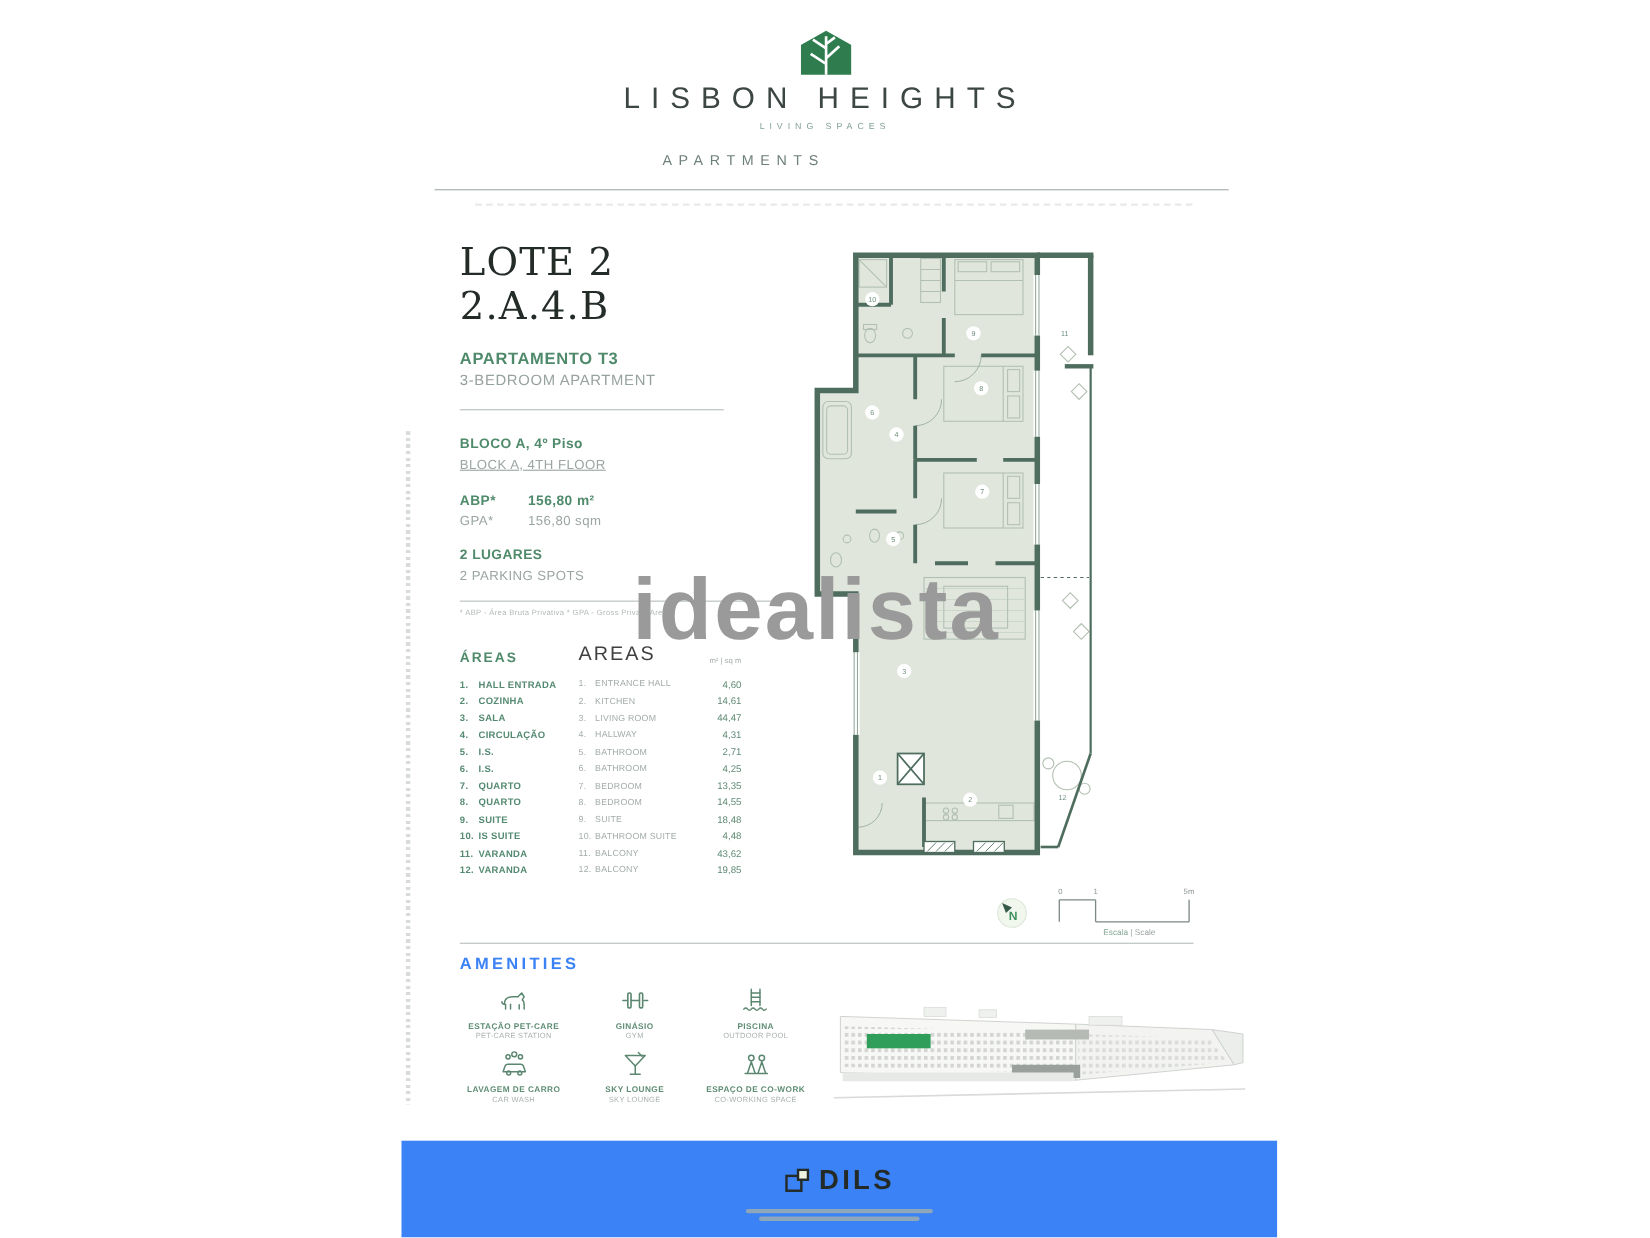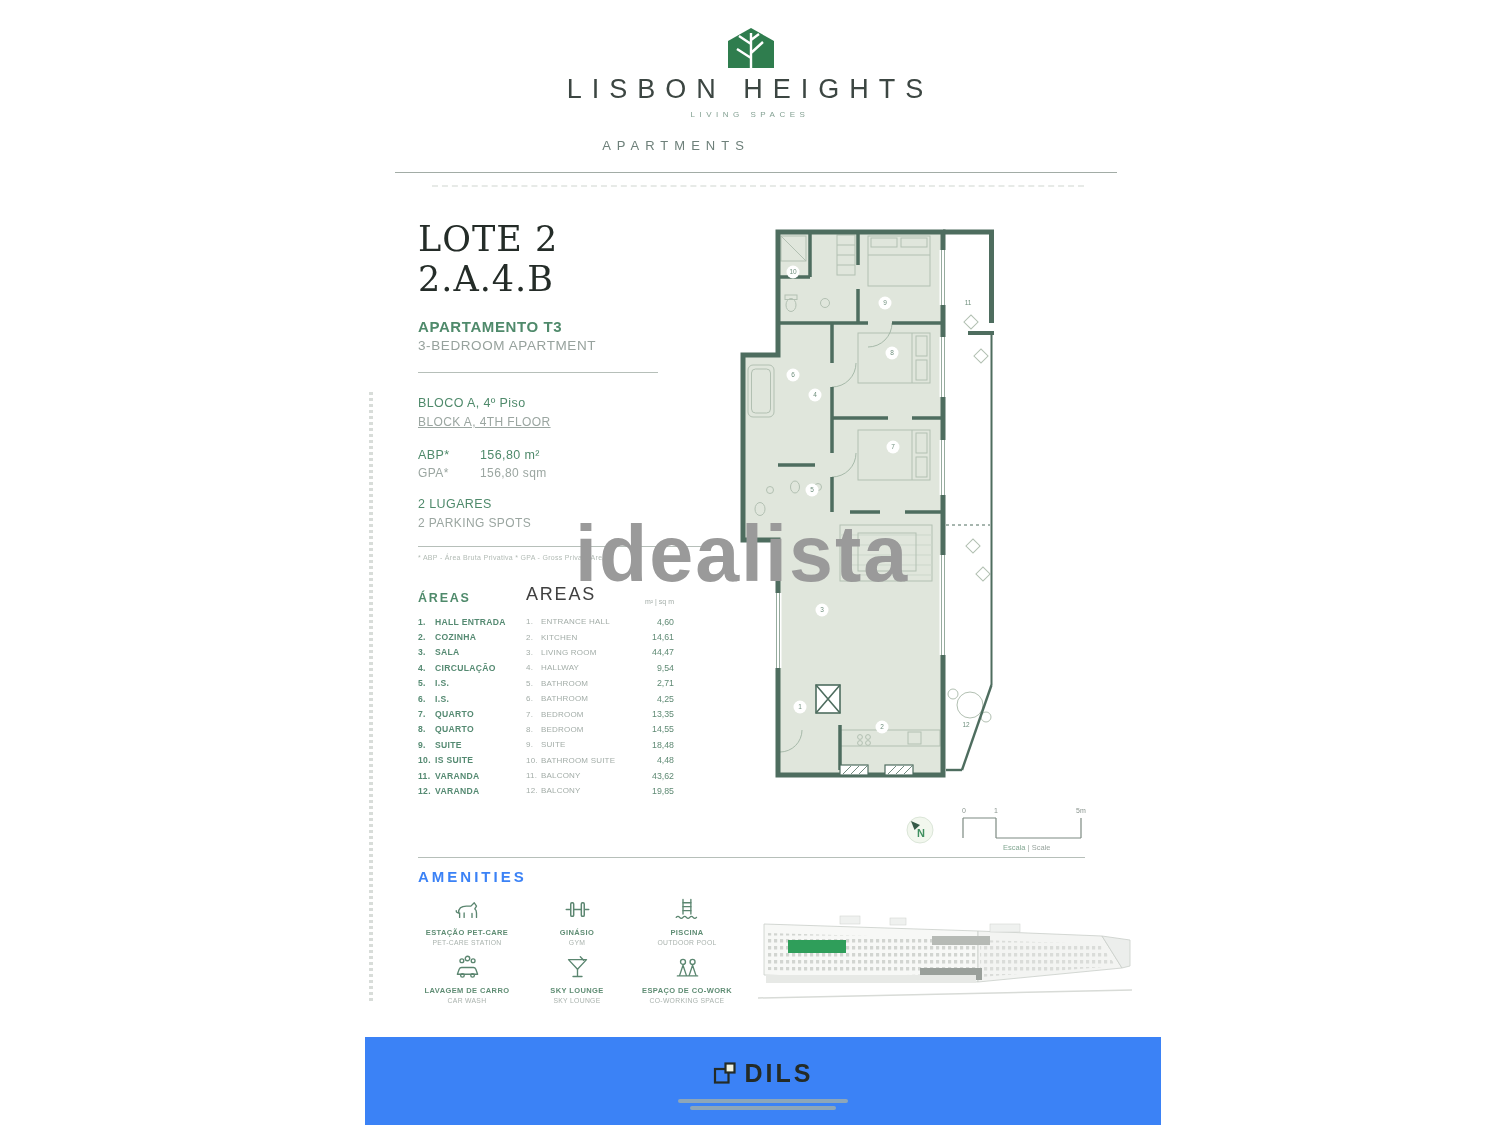--- a/index.html
+++ b/index.html
@@ -15,21 +15,21 @@
               color:#6e807a;}
   .hdr-line{left:395px;top:172px;width:722px;height:0;border-top:1px solid #a2aca6;}
   .hdr-dash{left:432px;top:185px;width:652px;height:0;border-top:2px dashed #e7eae7;}
   
   .lot-title{left:418px;top:220px;font-family:"DejaVu Serif",serif;font-size:35px;color:#242c28;
              line-height:1.14;letter-spacing:1px;}
   .type-pt{left:418px;top:318px;font-size:15px;font-weight:bold;color:#4f8a6b;letter-spacing:.6px;}
   .type-en{left:418px;top:338px;font-size:13.5px;color:#97a29d;letter-spacing:.6px;}
   .rule{height:0;border-top:1px solid #b6bfb9;}
   
-  .d-green{font-size:12.5px;font-weight:normal;color:#4f8a6b;letter-spacing:.4px;}
+  .d-green{font-size:12.5px;font-weight:bold;color:#4f8a6b;letter-spacing:.4px;}
   .d-gray{font-size:12px;color:#9ba6a1;letter-spacing:.4px;}
   .abp-grid{display:grid;grid-template-columns:62px auto;row-gap:4px;}
   .footnote{left:418px;top:554px;font-size:7px;color:#b2bbb5;letter-spacing:.3px;}
   
   .areas{left:418px;top:584px;width:256px;}
   .ahead{display:grid;grid-template-columns:108px 118px 1fr;align-items:end;margin-bottom:9px;}
   .ahead .h-pt{font-size:12.5px;font-weight:bold;color:#4f8a6b;letter-spacing:1.8px;}
   .ahead .h-en{font-size:18px;color:#404040;letter-spacing:1.8px;}
   .ahead .h-unit{font-size:7px;color:#a3ada8;text-align:right;}
   .arow{display:grid;grid-template-columns:17px 91px 15px 100px 1fr;height:15.4px;align-items:center;}
@@ -129,21 +129,21 @@
         <span class="pt">SALA</span>
         <span class="en">3.</span>
         <span class="en">LIVING ROOM</span>
         <span class="val">44,47</span>
       </div>
       <div class="arow">
         <span class="pt">4.</span>
         <span class="pt">CIRCULAÇÃO</span>
         <span class="en">4.</span>
         <span class="en">HALLWAY</span>
-        <span class="val">9,54</span>
+        <span class="val">4,31</span>
       </div>
       <div class="arow">
         <span class="pt">5.</span>
         <span class="pt">I.S.</span>
         <span class="en">5.</span>
         <span class="en">BATHROOM</span>
         <span class="val">2,71</span>
       </div>
       <div class="arow">
         <span class="pt">6.</span>

